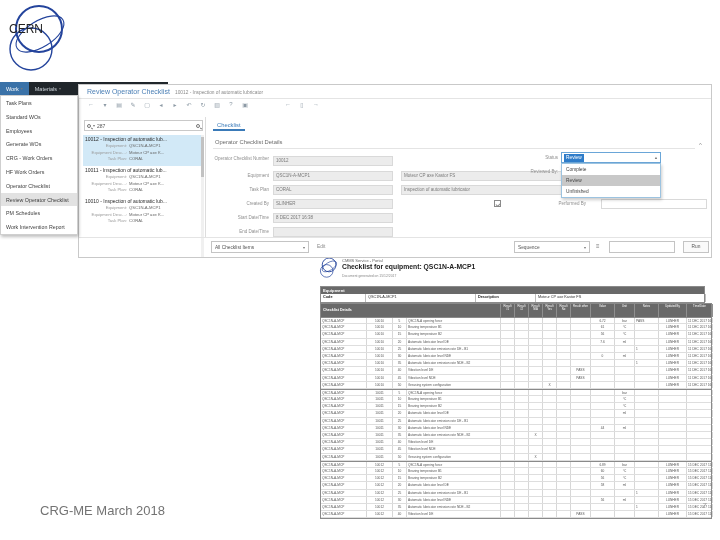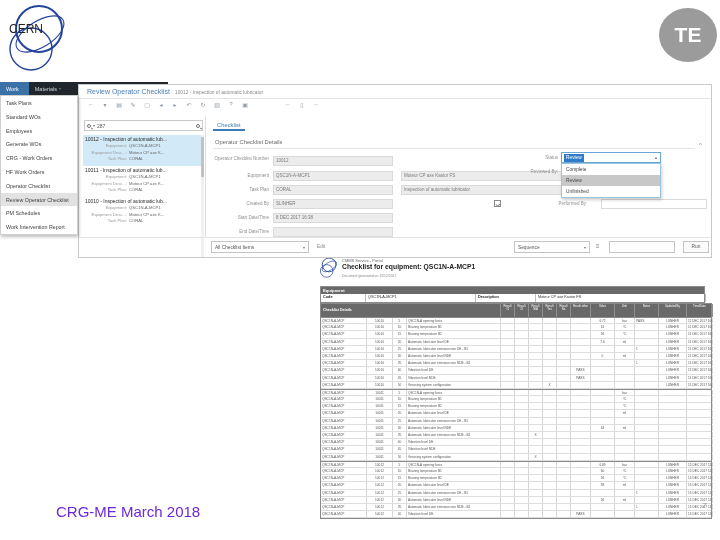--- a/index.html
+++ b/index.html
@@ -1,21 +1,21 @@
 <!DOCTYPE html>
 <html><head>
 <meta charset="utf-8">
 <style>
 *{box-sizing:border-box;margin:0;padding:0}
 html,body{background:#fff}
 .slide{position:relative;width:720px;height:540px;background:#fff;font-family:"Liberation Sans",sans-serif;overflow:hidden}
 .abs{position:absolute}
 .title{position:absolute;left:80px;top:16px;font-size:26px;font-weight:bold;color:#141414;letter-spacing:-.5px}
 .te{position:absolute;left:659px;top:8px;width:58px;height:54px;background:#9b9b9b;border-radius:50%;display:flex;align-items:center;justify-content:center;color:#fff;font-weight:bold;font-size:21px}
-.footer{position:absolute;left:56px;top:503px;font-size:15px;color:#6d28d9}
+.footer{position:absolute;left:40px;top:503px;font-size:13px;color:#737373}
 .pagenum{position:absolute;left:702px;top:501px;font-size:8px;color:#999;font-style:italic}
 
 .app{position:absolute;left:0;top:82px;width:712px;height:176px}
 .navbar{position:absolute;left:0;top:0;width:168px;height:13px;background:#20262b;display:flex}
 .navtab{font-size:5.5px;color:#cfd6dc;padding:3px 6px;display:flex;gap:2px;align-items:center}
 .navtab.selected{background:#3a72a8;color:#fff}
 .menu{position:absolute;left:0;top:13px;width:78px;background:#fff;border:1px solid #cfcfcf;box-shadow:1px 2px 3px rgba(0,0,0,.25);z-index:6}
 .mitem{font-size:5.3px;color:#3d3d3d;padding:4px 5px;height:13.8px}
 .mitem.selected{background:#e2e2e2}
 .panel{position:absolute;left:78px;top:2px;width:634px;height:174px;background:#fff;border:1px solid #c9c9c9;z-index:3}
@@ -79,23 +79,20 @@
 
 <div class="slide">
 
   <svg class="abs" style="left:2px;top:2px" width="70" height="78" viewBox="0 0 70 78">
     <circle cx="37" cy="27" r="23" fill="none" stroke="#24449c" stroke-width="2"></circle>
     <circle cx="29" cy="47" r="21" fill="none" stroke="#24449c" stroke-width="1.4"></circle>
     <ellipse cx="38" cy="32" rx="27" ry="13" fill="none" stroke="#24449c" stroke-width="1.1" transform="rotate(-32 38 32)"></ellipse>
     <text x="7" y="31" font-size="12" fill="#222" font-family="Liberation Sans, sans-serif">CERN</text>
   </svg>
 
-  <div class="te">
-      <span>TE</span>
-    </div>
 
   <div class="app">
 
     <div class="navbar">
 
         <div class="navtab selected">
           <span>Work</span>
           <span class="caret">▾</span>
         </div>
 

